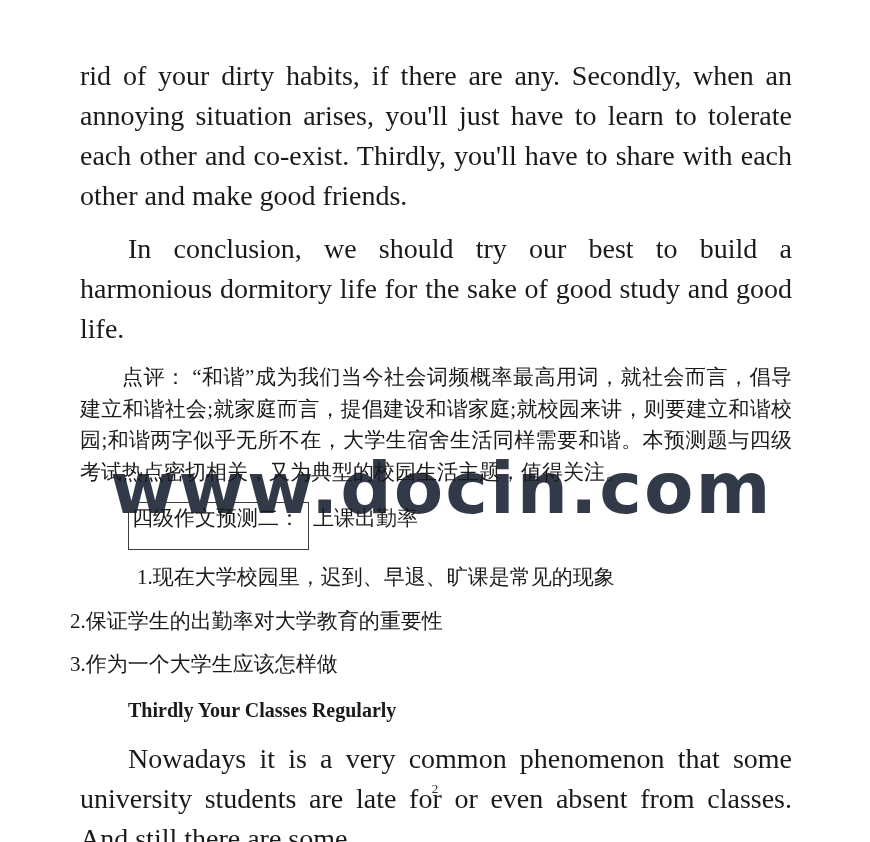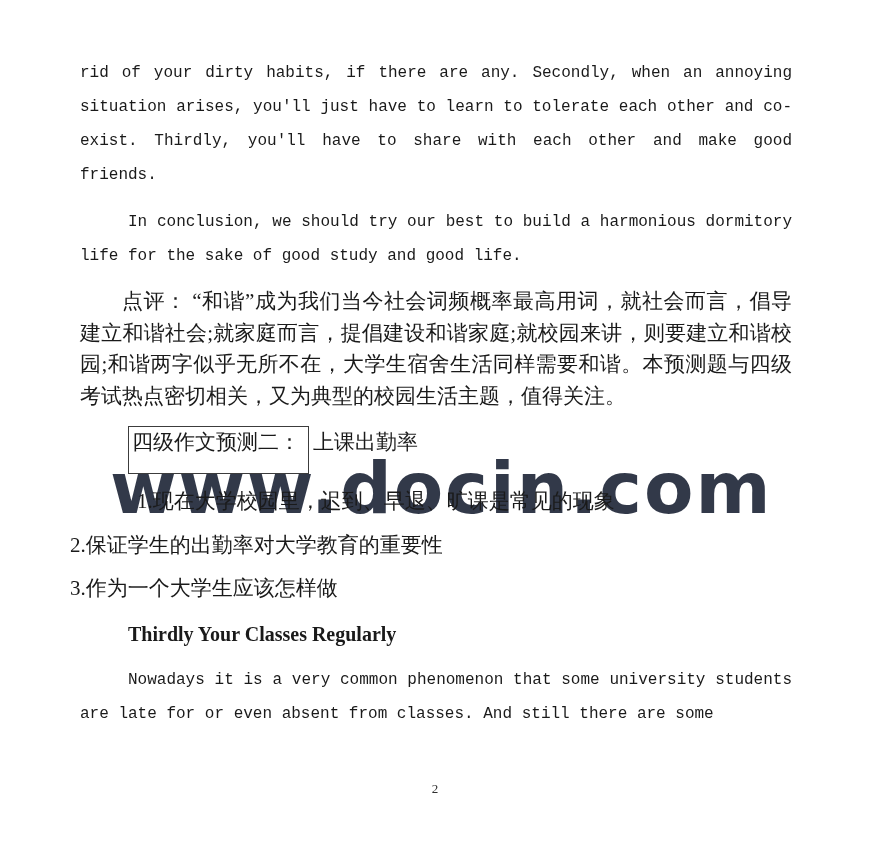--- a/index.html
+++ b/index.html
@@ -32,25 +32,24 @@
     user-select: none;
   }
   .content {
     position: absolute;
     left: 80px;
     top: 0;
     width: 712px;
     z-index: 1;
   }
   .para {
-    font-size: 16px;
-    line-height: 34px;
+    font-size: 28px;
+    line-height: 40px;
     text-align: justify;
     margin: 0 0 13px 0;
-    font-family: Liberation Mono, monospace;
   }
   .para.indent { text-indent: 48px; }
   .p1 { margin-top: 56px; }
   .cn {
     font-size: 21px;
     line-height: 31.7px;
     text-align: justify;
     margin: 0 0 13px 0;
     font-family: Liberation Serif, serif;
   }

